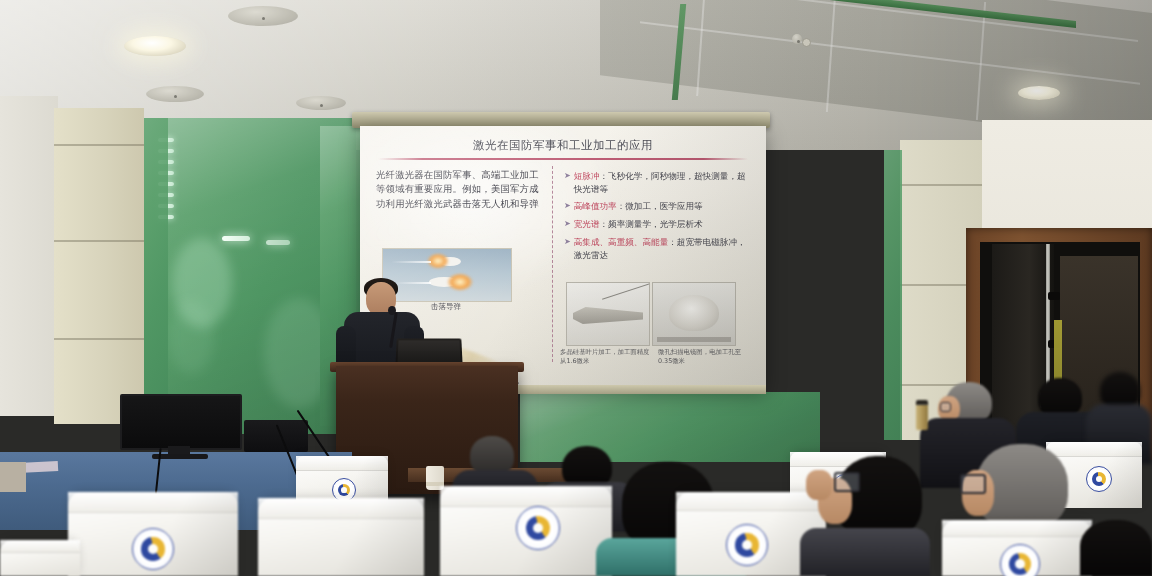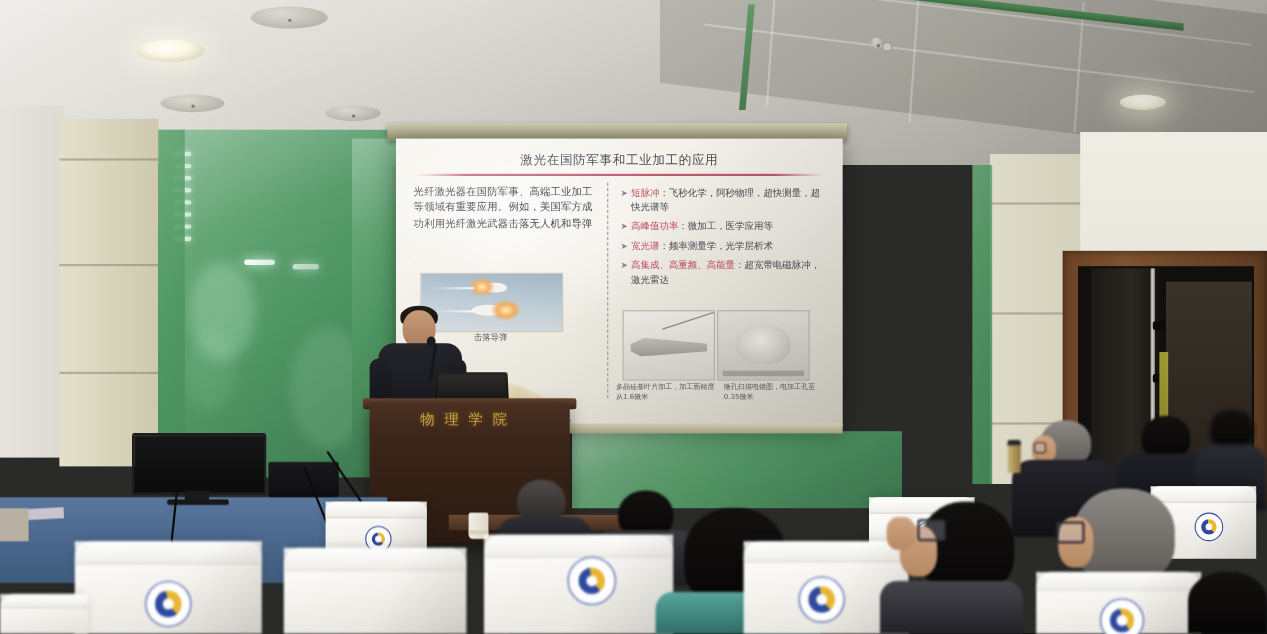--- a/index.html
+++ b/index.html
@@ -344,21 +344,20 @@
   <div class="mic-head"></div>
 
   <div class="laptop-pod">
     <div class="laptop-pod-screen"></div>
   </div>
 
   <div class="podium-top"></div>
   <div class="podium">
     
   </div>
-  <div class="podium-name">物理学院</div>
 
   <div class="front-table-edge"></div>
   <div class="front-table">
     
   </div>
   <div class="monitor"></div>
   <div class="monitor-stand"></div>
   <div class="monitor-base"></div>
   <div class="laptop-desk">
     

